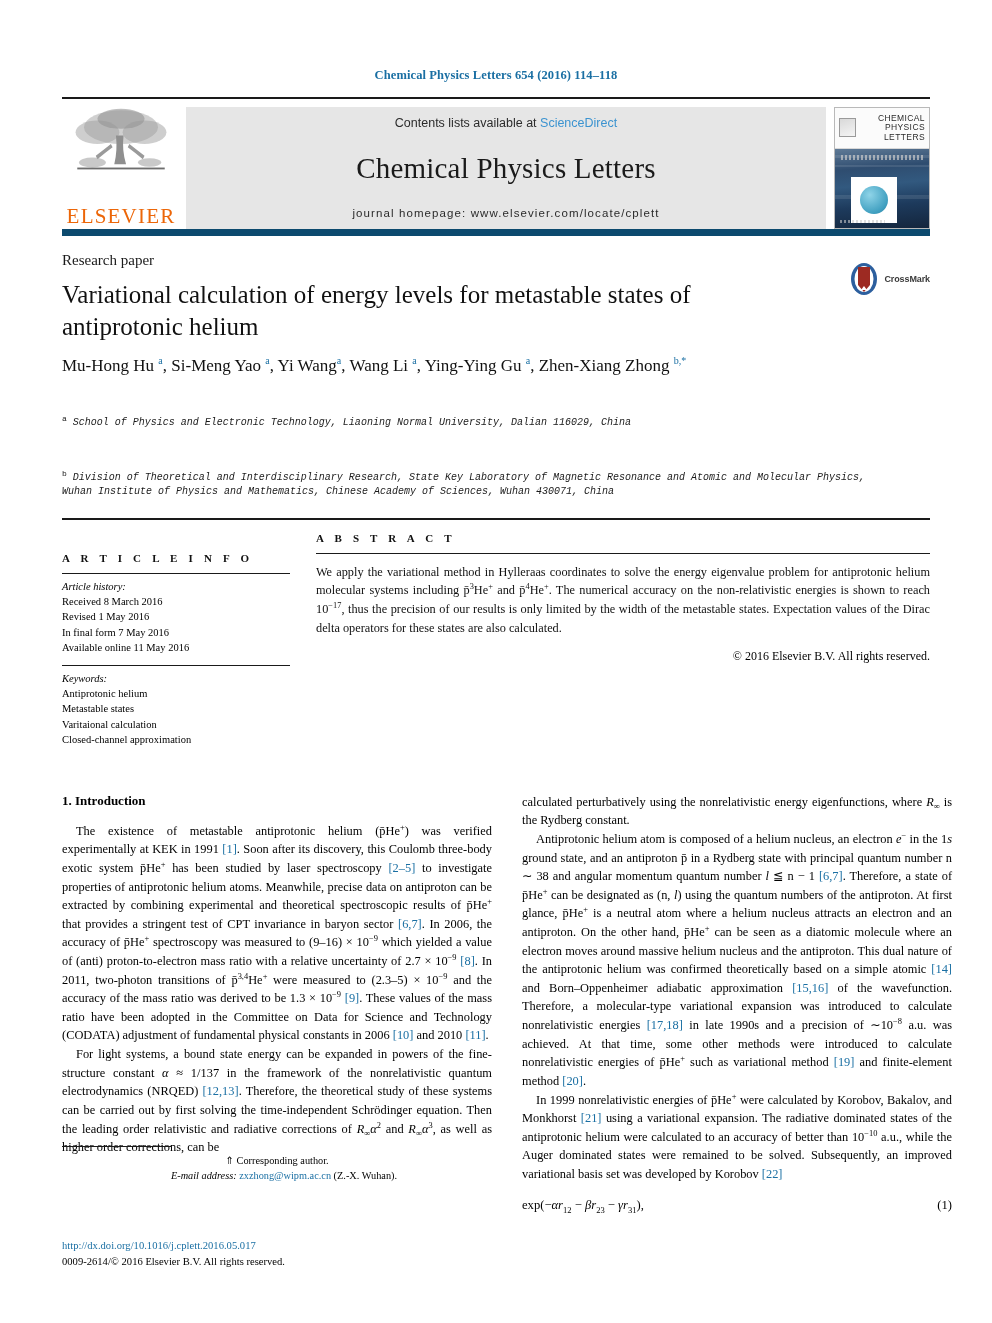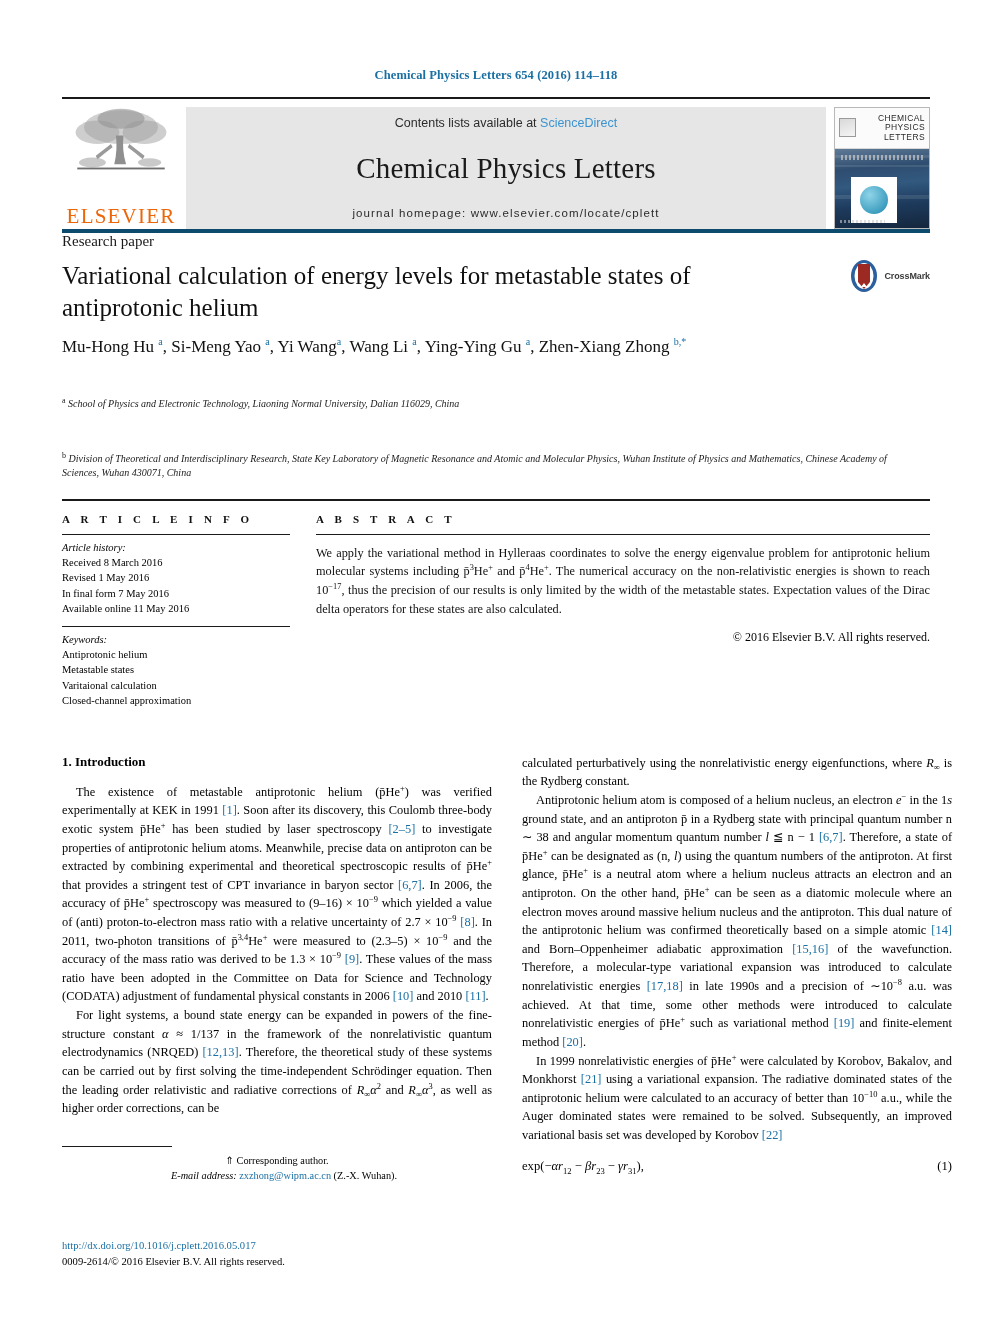--- a/index.html
+++ b/index.html
@@ -158,21 +158,22 @@
   .cover-foot {
     position:absolute; left:5px; bottom:5px;
     height:3px; width:45px;
     background: repeating-linear-gradient(90deg,#c9c9c9 0 2px, transparent 2px 4px);
     opacity:.6;
   }
 
   
   .titleblock {
     margin: 0 62px;
-    border-top: 4px solid #0c4a6e;
+    padding-top: 16px;
+    border-top: 7px solid #0c4a6e;
     position: relative;
   }
   .kicker {
     font-family: "Liberation Serif", serif;
     font-size: 15px;
     color: #1a1a1a;
     margin-bottom: 10px;
   }
   .paper-title {
     font-family: "Liberation Serif", serif;
@@ -184,21 +185,21 @@
     font-weight: 400;
   }
   .authors {
     font-family: Liberation Serif, serif;
     font-size: 17px;
     color: #111;
     margin-bottom: 12px;
   }
   .authors sup { color: #1a6fa3; font-size: 10px; }
   .affil {
-    font-family: Liberation Serif, serif;
+    font-family: Liberation Mono, monospace;
     font-style: italic;
     font-size: 10px;
     line-height: 1.45;
     color: #1a1a1a;
     max-width: 830px;
     margin-top: 40px;
   }
   .affil sup { font-style: normal; font-size: 8px; }
   .crossmark {
     position: absolute;
@@ -217,21 +218,21 @@
   }
 
   
   .infoabs {
     margin: 18px 62px 0 62px;
     border-top: 2px solid #1a1a1a;
     padding-top: 12px;
     display: flex;
     gap: 26px;
   }
-  .col-info { flex: 0 0 228px; width: 228px; }
+  .col-info { flex: 0 0 228px; width: 228px; margin-top: 20px; }
   .col-abs { flex: 1 1 auto; }
   .sec-head {
     font-family: "Liberation Serif", serif;
     font-weight: bold;
     font-size: 11px;
     letter-spacing: 4.2px;
     color: #111;
     margin-bottom: 9px;
   }
   .rule { border-top: 1px solid #1a1a1a; }

